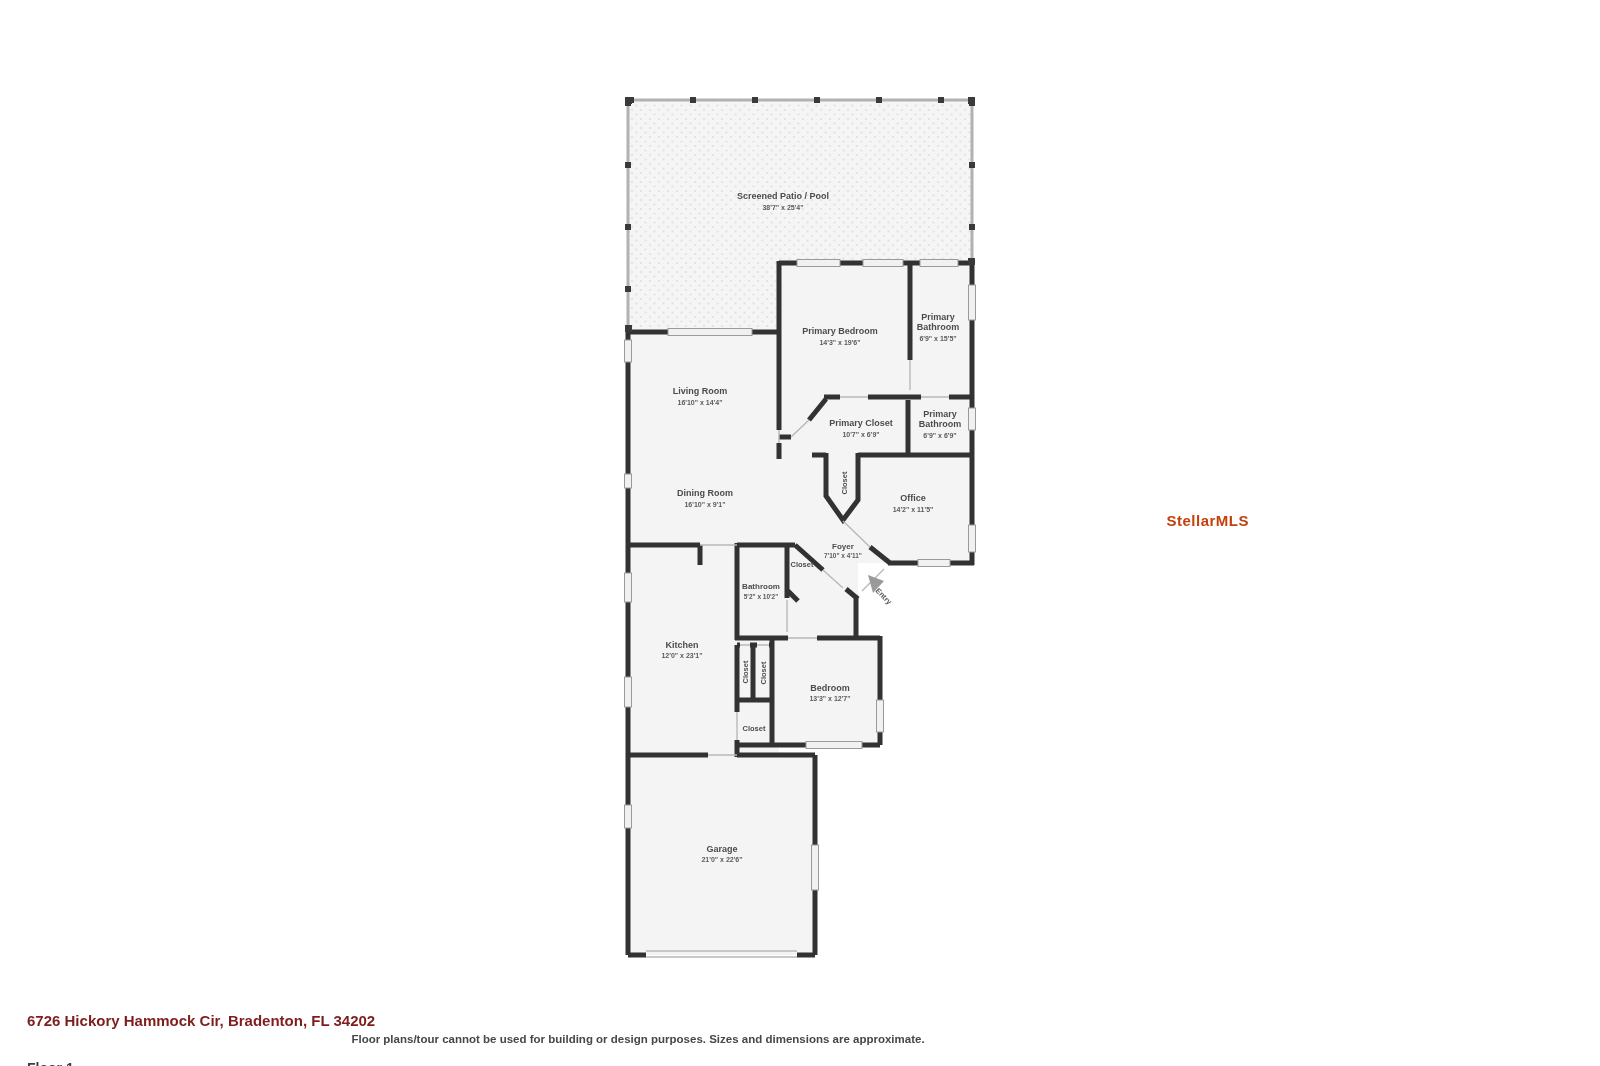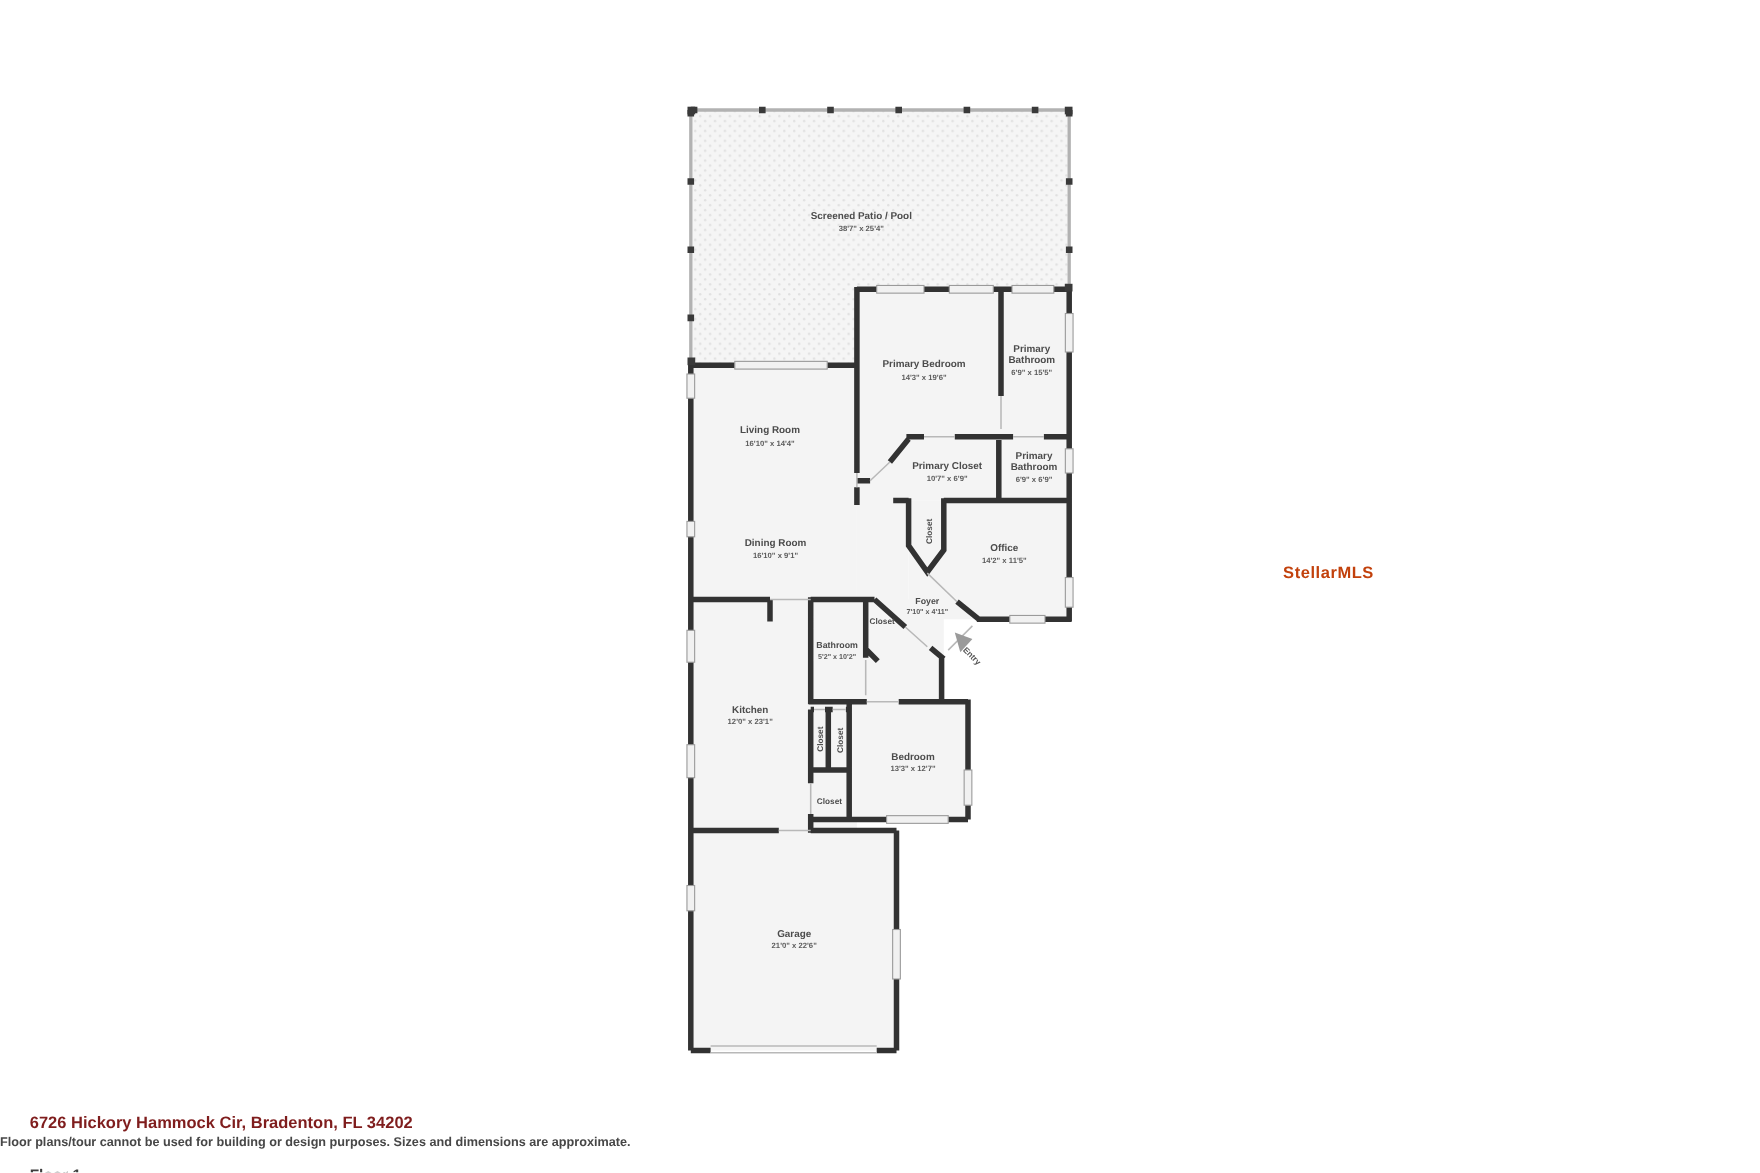--- a/index.html
+++ b/index.html
@@ -14,21 +14,21 @@
   .closet-label{font-size:7.5px;font-weight:700;text-anchor:middle;fill:#4c4c4c;}
   .entry-label{font-size:7.5px;font-weight:700;text-anchor:middle;fill:#555555;}
   .wall{stroke:#323232;stroke-width:5;fill:none;}
   .fillroom{fill:#f4f4f4;stroke:none;}
   .opening{stroke:#b8b8b8;stroke-width:1.4;fill:none;}
   .window{fill:#f1f1f1;stroke:#9a9a9a;stroke-width:1;}
   .screen-base{stroke:#b2b2b2;stroke-width:3;fill:none;}
   .screen-ticks{stroke:#3a3a3a;stroke-width:6;fill:none;stroke-dasharray:6 56;}
   .address{position:absolute;left:27px;top:984px;font-size:15px;font-weight:700;color:#7f1d1d;margin-top:28px;}
   .floor-label{position:absolute;left:27px;top:1060px;font-size:14px;font-weight:700;color:#3e3e3e;}
-  .disclaimer{position:absolute;left:0;right:0;top:1033px;font-size:11.5px;
+  .disclaimer{position:absolute;left:0;right:0;top:1033px;text-align:center;font-size:11.5px;
               font-weight:700;color:#474747;}
   .watermark{position:absolute;right:27px;top:512px;font-size:15px;font-weight:600;
              color:#c2410c;letter-spacing:.5px;}
 </style>
 </head>
 <body>
 
 <div id="canvas">
 
   <svg width="1600" height="1066" viewBox="0 0 1600 1066">

